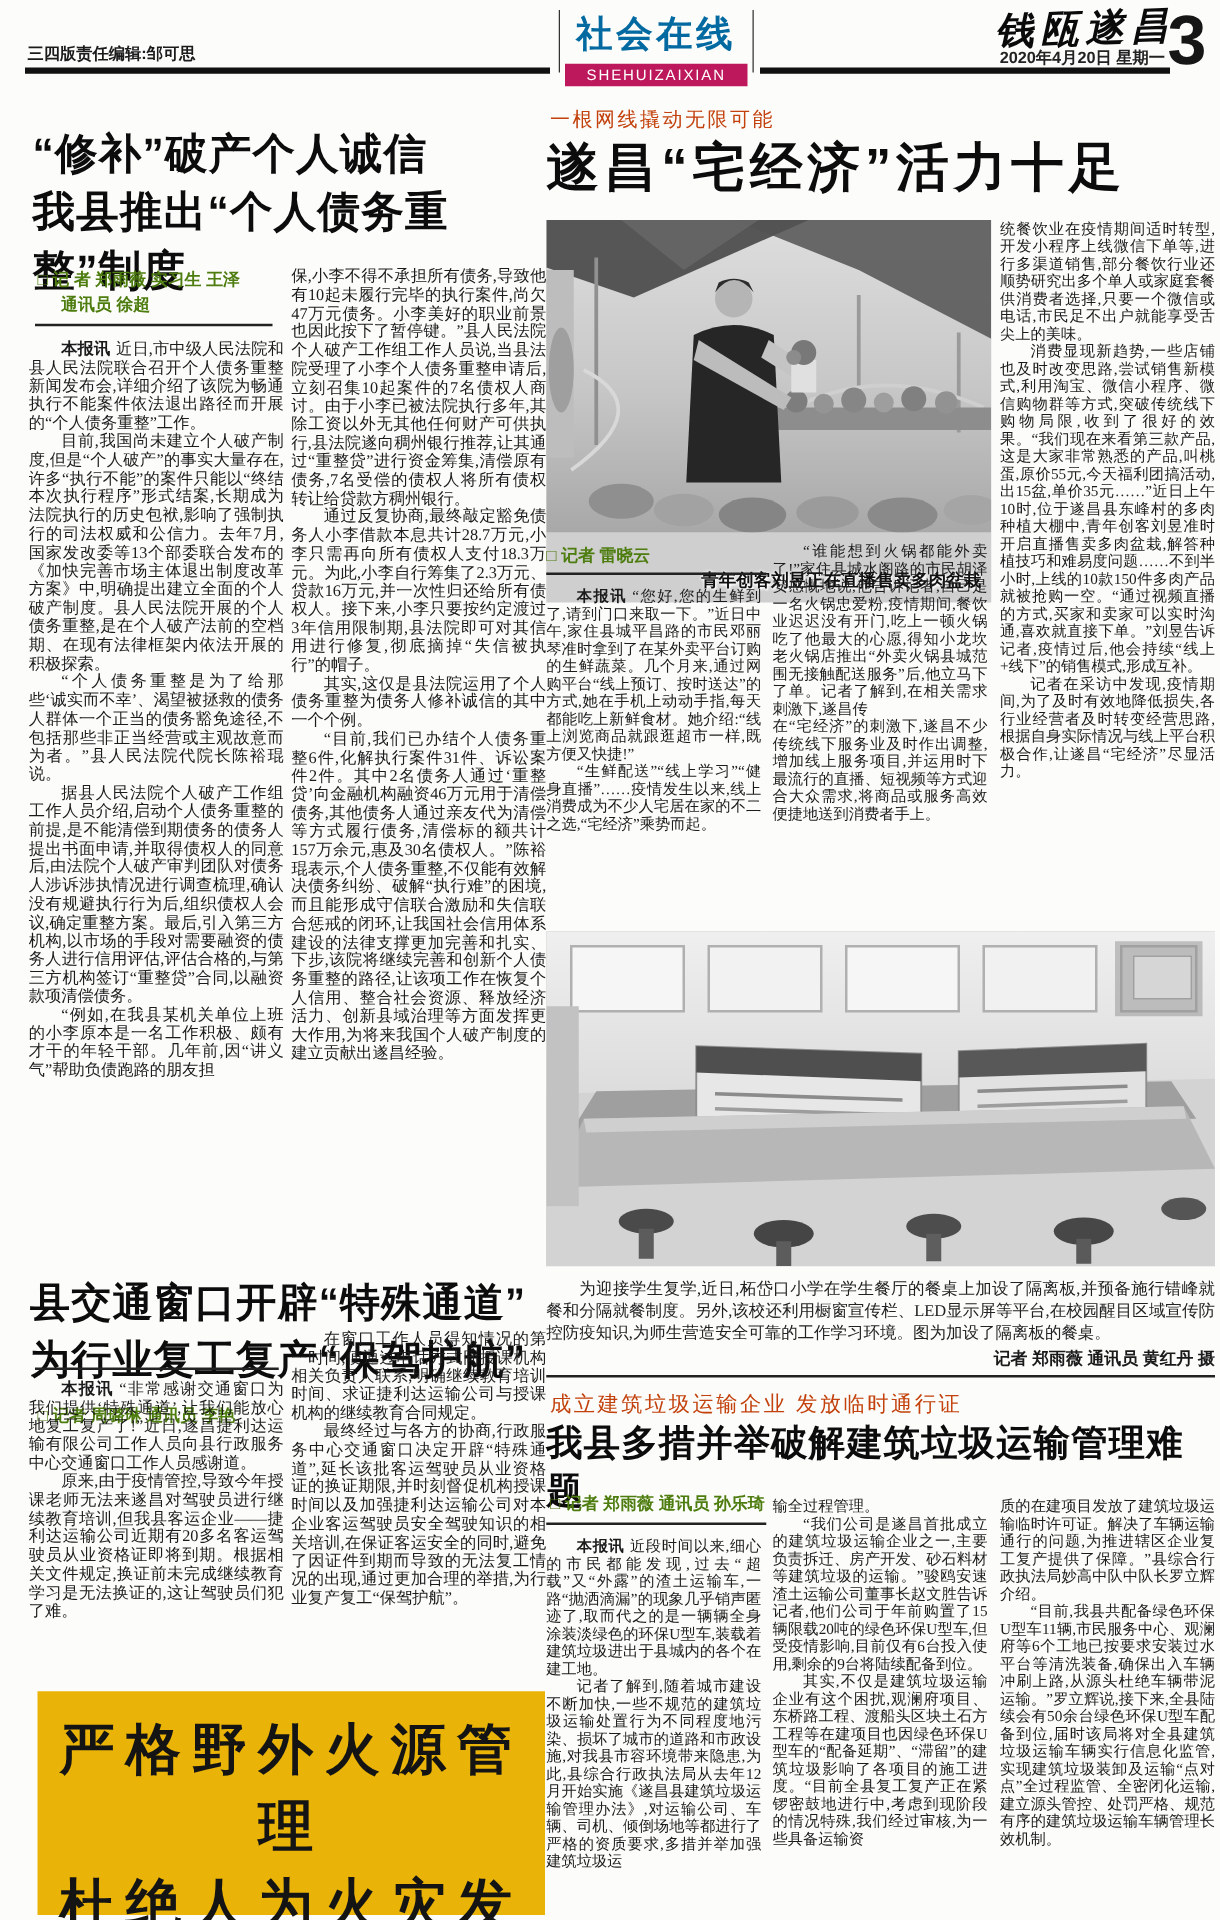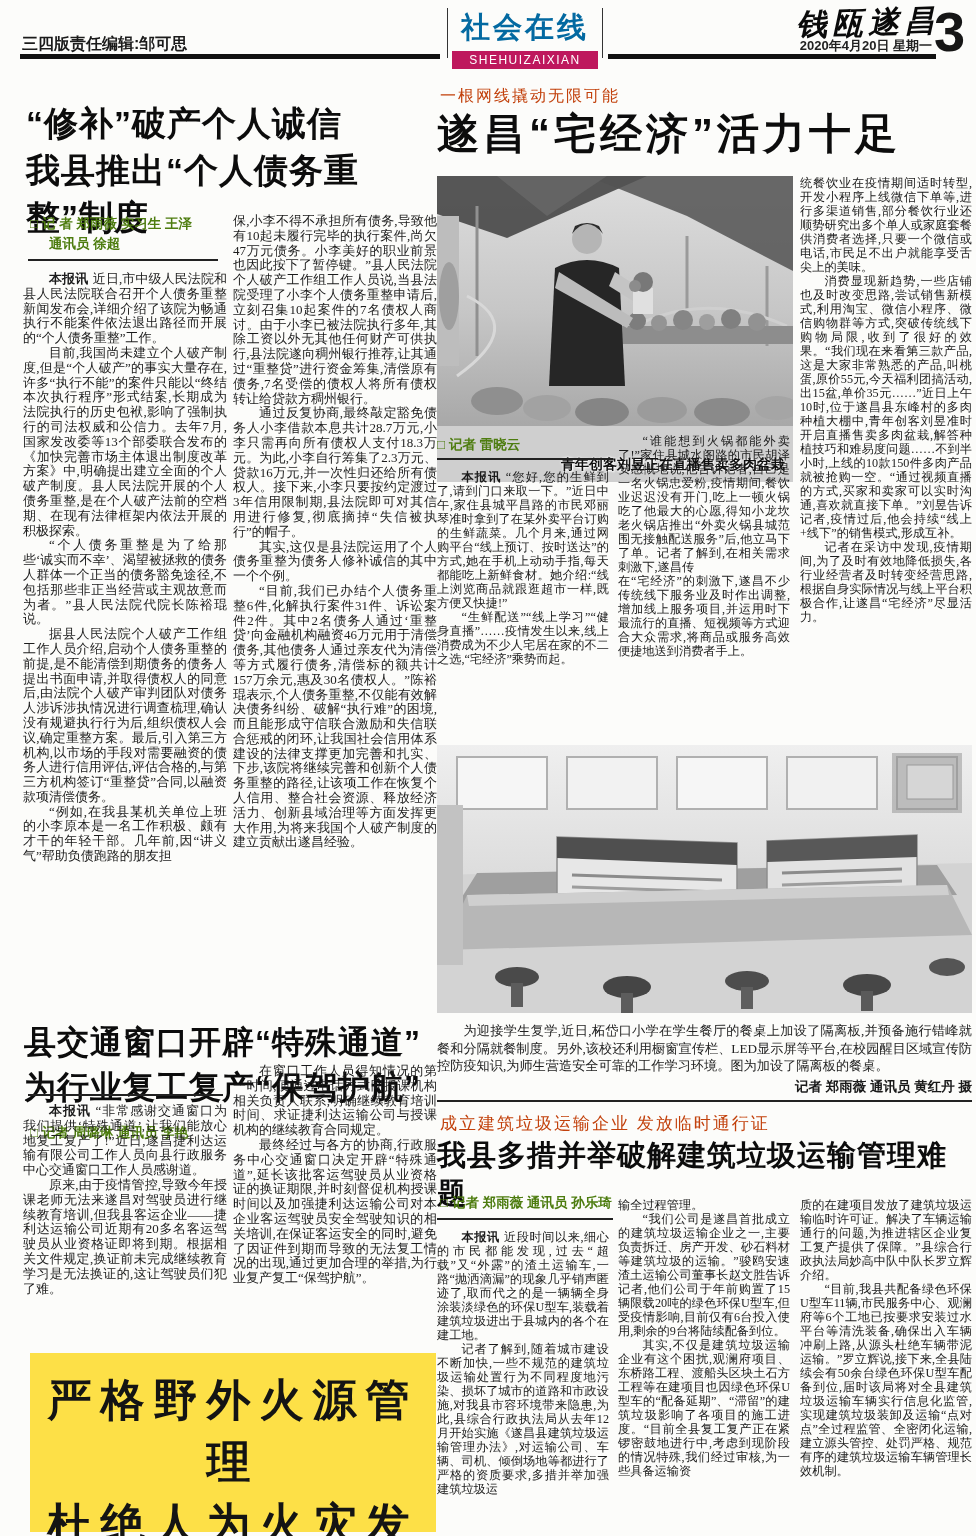--- a/index.html
+++ b/index.html
@@ -25,30 +25,30 @@
             letter-spacing:5px;color:#0a0a0a;transform:rotate(-2deg);}
   .dateline{font-family:"Liberation Sans",sans-serif;font-weight:bold;font-size:13px;color:#222;}
   .pageno{font-family:"Liberation Sans",sans-serif;font-weight:bold;font-size:56px;color:#161616;line-height:56px;}
   .photo{overflow:hidden;background:#cfcfcf;}
   .photo-caption-overlay{position:absolute;right:8px;bottom:8px;font-family:"Liberation Sans",sans-serif;
       font-weight:bold;font-size:14px;color:#101010;
       text-shadow:0 0 2px #fff,0 0 3px #fff,1px 1px 2px #fff;}
   .bigcaption{font-size:13.2px;line-height:17.5px;text-align:justify;text-indent:2em;color:#222;}
   .credit{font-family:"Liberation Sans",sans-serif;font-weight:bold;font-size:13.5px;text-align:right;color:#1a1a1a;}
   .kicker{font-size:16px;color:#c2410c;letter-spacing:2px;font-family:"Liberation Sans",sans-serif;}
-  .adbox{background:#fde047;text-align:center;}
+  .adbox{background:#eab308;text-align:center;}
   .adline{font-family:"Liberation Sans",sans-serif;font-weight:bold;font-size:44px;letter-spacing:9px;
           color:#141414;line-height:62px;}
 </style>
 </head>
 <body>
 
 <div class="page">
 
-  <div class="abs sans" style="left:22px;top:34px;font-size:16px;font-weight:bold;">三四版责任编辑:邹可思</div>
+  <div class="abs sans" style="left:22px;top:34px;font-size:13px;font-weight:bold;">三四版责任编辑:邹可思</div>
   <div class="abs bar" style="left:20px;top:54px;width:420px;"></div>
   <div class="abs vline" style="left:447px;top:8px;height:50px;"></div>
 
   <div class="abs section-box" style="left:452px;top:8px;">
     <div class="section-title">社会在线</div>
     <div class="section-sub">SHEHUIZAIXIAN</div>
   </div>
 
   <div class="abs vline" style="left:602px;top:8px;height:50px;"></div>
   <div class="abs masthead" style="left:788px;top:2px;width:160px;text-align:center;">钱瓯遂昌</div>

